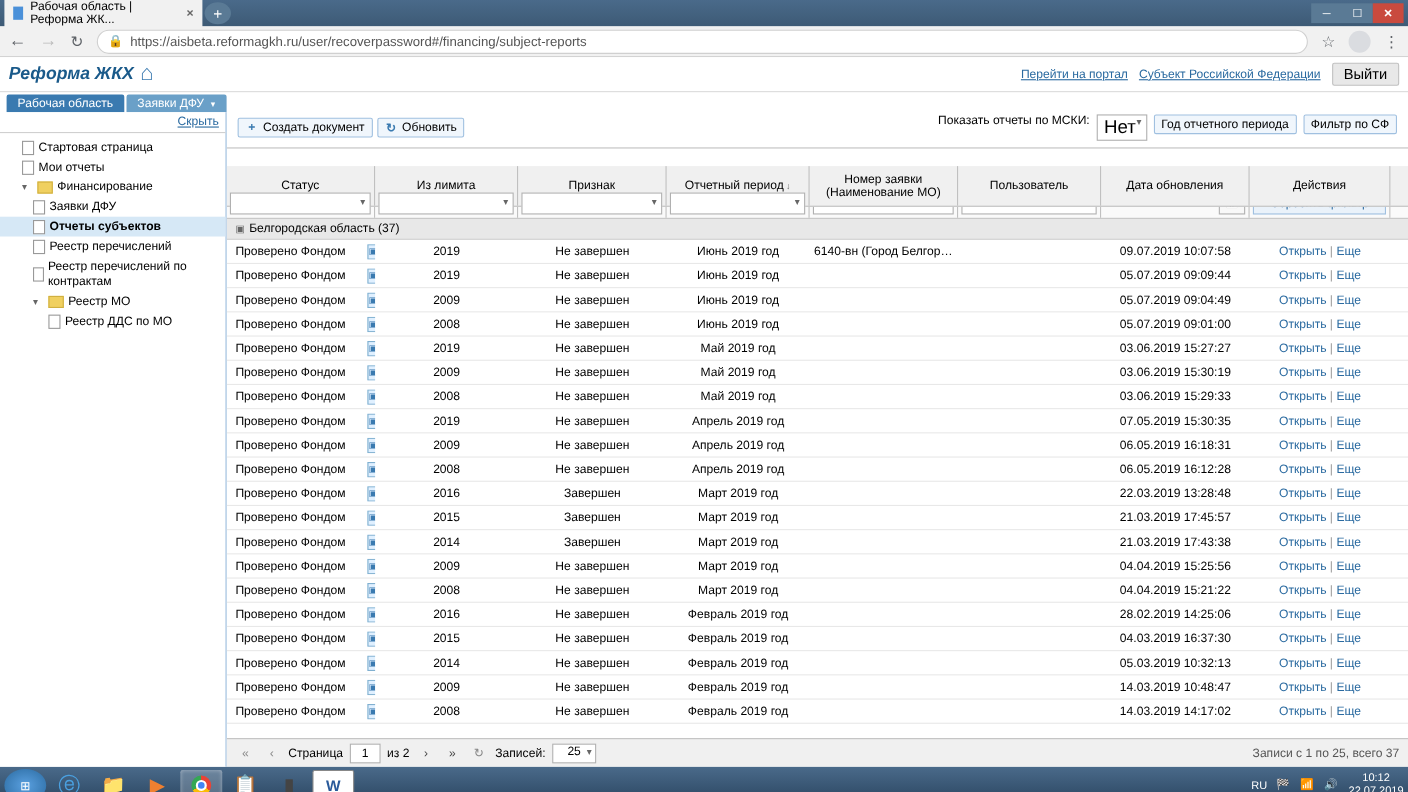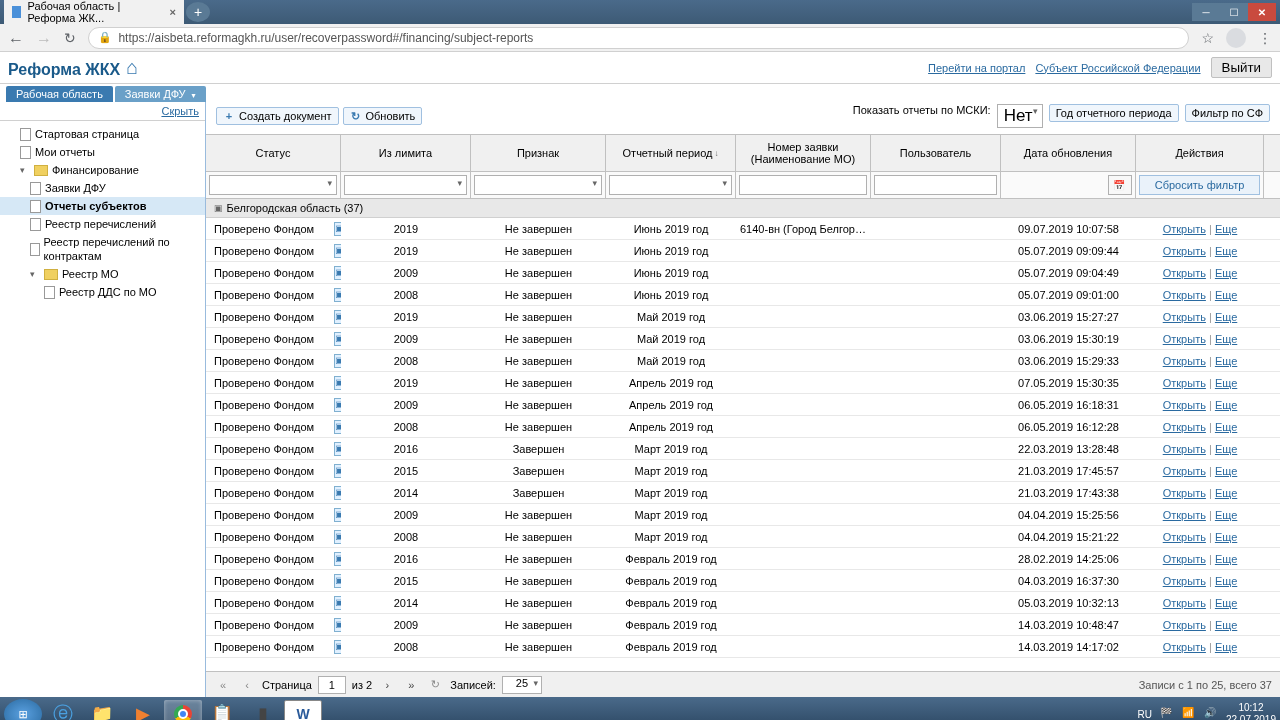--- a/index.html
+++ b/index.html
@@ -23,21 +23,21 @@
 .reload { color: #5f6368; font-size: 14px; cursor: pointer; }
 .url-box { flex: 1; display: flex; align-items: center; gap: 6px; background: #fff; border: 1px solid #d0d0d0; border-radius: 14px; padding: 3px 10px; height: 22px; }
 .lock { color: #5da05d; font-size: 11px; }
 .url-text { color: #555; font-size: 12px; flex: 1; }
 .star { color: #5f6368; font-size: 14px; }
 .avatar { width: 20px; height: 20px; background: #dadce0; border-radius: 50%; }
 .menu-dots { color: #5f6368; font-size: 14px; }
 
 
 .app-header { height: 32px; background: #fff; border-bottom: 1px solid #d0d0d0; display: flex; align-items: center; padding: 0 8px; justify-content: space-between; }
-.logo-area { display: flex; align-items: flex-end; gap: 6px; }
+.logo-area { display: flex; align-items: center; gap: 6px; font-style: italic; }
 .logo-text { color: #1a5a8a; font-size: 16px; font-weight: bold; }
 .logo-icon { color: #3a7ab0; font-size: 20px; }
 .header-links { display: flex; align-items: center; gap: 10px; font-size: 11px; }
 .hlink { color: #2a6aa0; text-decoration: underline; cursor: pointer; }
 .logout-btn { background: #e8e8e8; border: 1px solid #c0c0c0; padding: 2px 10px; border-radius: 2px; cursor: pointer; }
 
 
 .app-tabs { background: #fff; height: 18px; display: flex; align-items: flex-end; padding-left: 6px; }
 .app-tab { background: #3a7ab0; color: #fff; padding: 2px 10px; font-size: 11px; border-radius: 2px 2px 0 0; margin-right: 2px; cursor: pointer; }
 .app-tab.inactive { background: #6aa0c8; }
@@ -62,38 +62,38 @@
 .toolbar { display: flex; align-items: center; padding: 2px 10px 6px; gap: 6px; justify-content: space-between; }
 .toolbar-left { display: flex; gap: 4px; }
 .tb-btn { border: 1px solid #a0c0e0; background: #f0f6fc; padding: 2px 6px; border-radius: 2px; display: flex; align-items: center; gap: 4px; cursor: pointer; font-size: 11px; }
 .tb-icon { width: 12px; height: 12px; display: inline-flex; align-items: center; justify-content: center; color: #3a7ab0; font-weight: bold; }
 .toolbar-right { display: flex; align-items: flex-start; gap: 6px; }
 .combo { border: 1px solid #b0b0b0; padding: 1px 18px 1px 6px; background: #fff; position: relative; cursor: pointer; font-size: 17px; }
 .combo::after { content: '▾'; position: absolute; right: 4px; top: 1px; color: #666; font-size: 9px; }
 
 
 .grid { flex: 1; overflow: auto; border-top: 1px solid #c0c0c0; }
-.grid-header { display: flex; background: #f0f0f0; border-bottom: 1px solid #c0c0c0; position: sticky; top: 0; }
+.grid-header { display: flex; background: #f0f0f0; border-bottom: 1px solid #c0c0c0; position: sticky; top: 16px; }
 .ghc { border-right: 1px solid #c0c0c0; padding: 6px 4px; text-align: center; font-size: 11px; display: flex; align-items: center; justify-content: center; }
 .grid-filter { display: flex; background: #fafafa; border-bottom: 1px solid #c0c0c0; }
 .gfc { border-right: 1px solid #c0c0c0; padding: 3px; }
 .filter-combo { width: 100%; height: 20px; border: 1px solid #b0b0b0; background: #fff; position: relative; }
 .filter-combo::after { content: '▾'; position: absolute; right: 4px; top: 2px; color: #666; font-size: 9px; }
 .filter-input { width: 100%; height: 20px; border: 1px solid #b0b0b0; padding: 0 4px; font-size: 11px; }
 .reset-btn { width: 100%; height: 20px; background: #eaf2fa; border: 1px solid #a0c0e0; color: #2a6aa0; cursor: pointer; font-size: 11px; }
 .date-btn { width: 24px; height: 20px; border: 1px solid #b0b0b0; background: #f8f8f8; float: right; cursor: pointer; font-size: 10px; }
 
 .group-row { background: #e8e8e8; padding: 3px 8px; border-bottom: 1px solid #d0d0d0; display: flex; align-items: center; gap: 4px; }
 .group-toggle { font-size: 9px; color: #666; cursor: pointer; }
 
 .grid-row { display: flex; border-bottom: 1px solid #e8e8e8; height: 22px; align-items: center; }
 .grc { padding: 0 4px; font-size: 11px; text-align: center; overflow: hidden; white-space: nowrap; text-overflow: ellipsis; }
 .status-cell { display: flex; align-items: center; gap: 20px; text-align: center; padding-left: 8px; }
 .status-badge { width: 18px; height: 14px; background: #e0f0ff; border: 1px solid #80b0d0; display: inline-flex; align-items: center; justify-content: center; font-size: 8px; color: #3a7ab0; }
-.action-link { color: #2a6aa0; text-decoration: underline; cursor: pointer; }
+.action-link { color: #2a6aa0; cursor: pointer; }
 .action-sep { color: #999; }
 
 .c-status { width: 135px; }
 .c-limit { width: 130px; }
 .c-sign { width: 135px; }
 .c-period { width: 130px; }
 .c-request { width: 135px; }
 .c-user { width: 130px; }
 .c-date { width: 135px; }
 .c-actions { width: 128px; }

